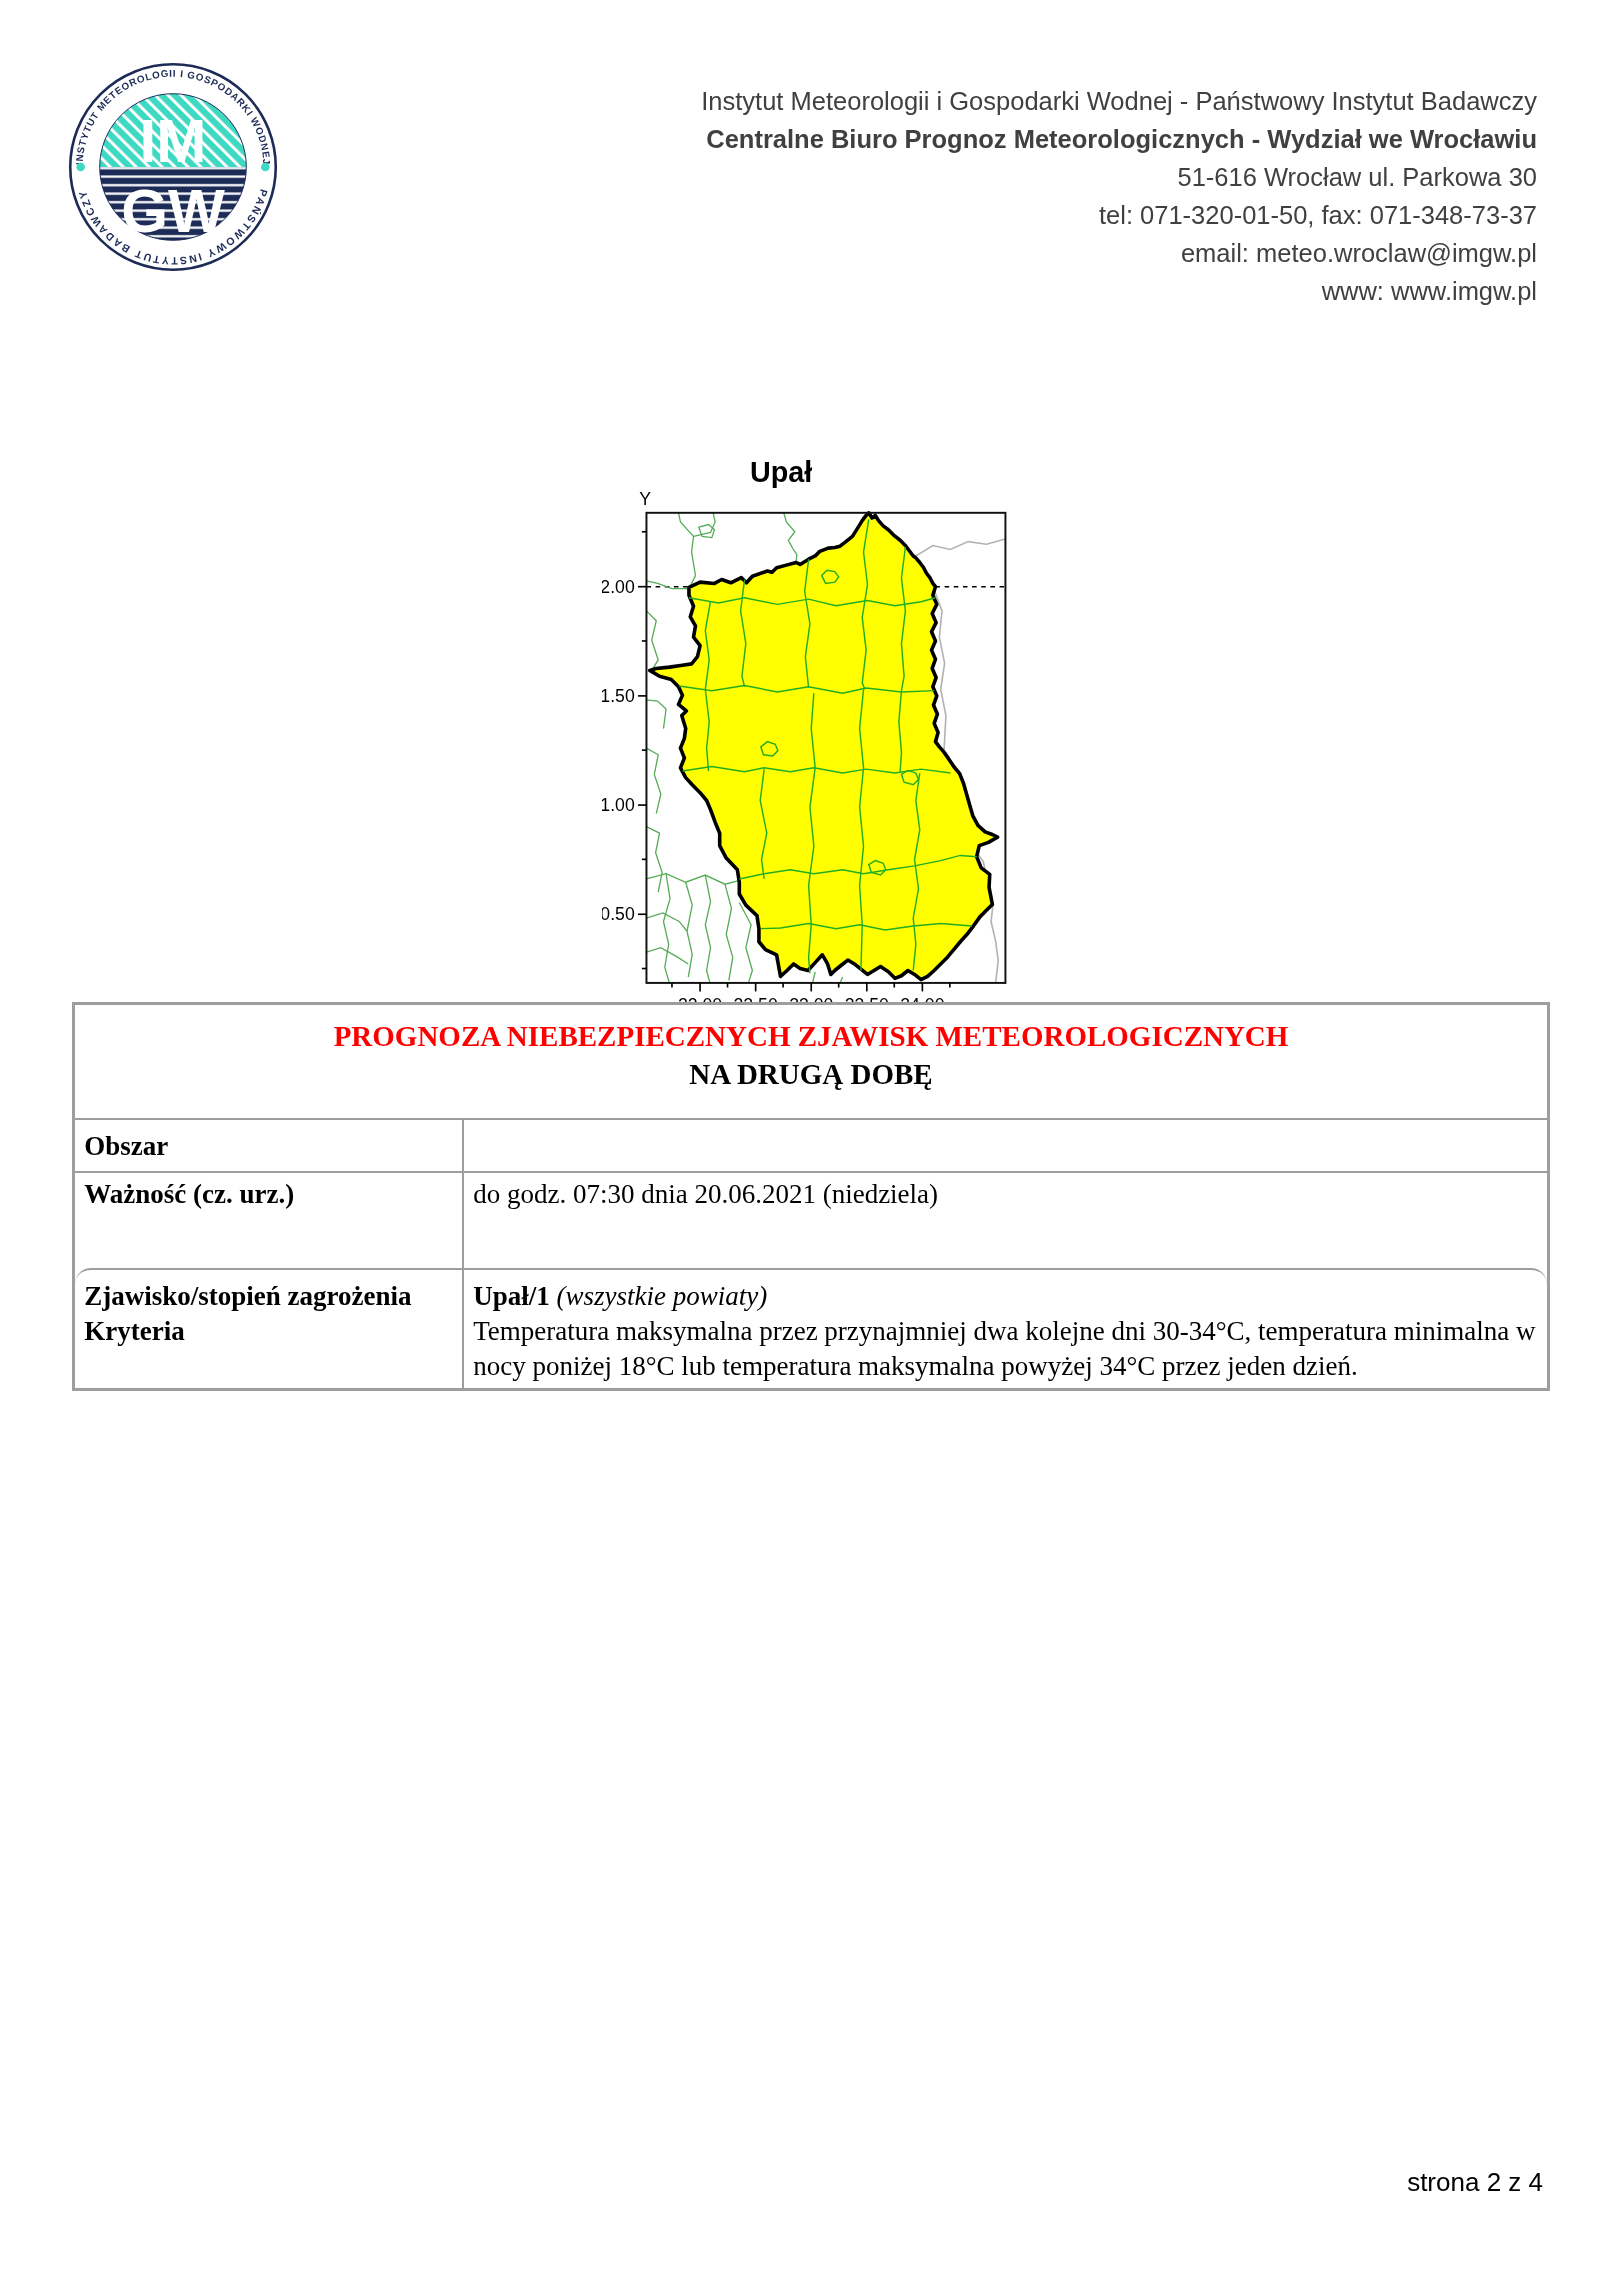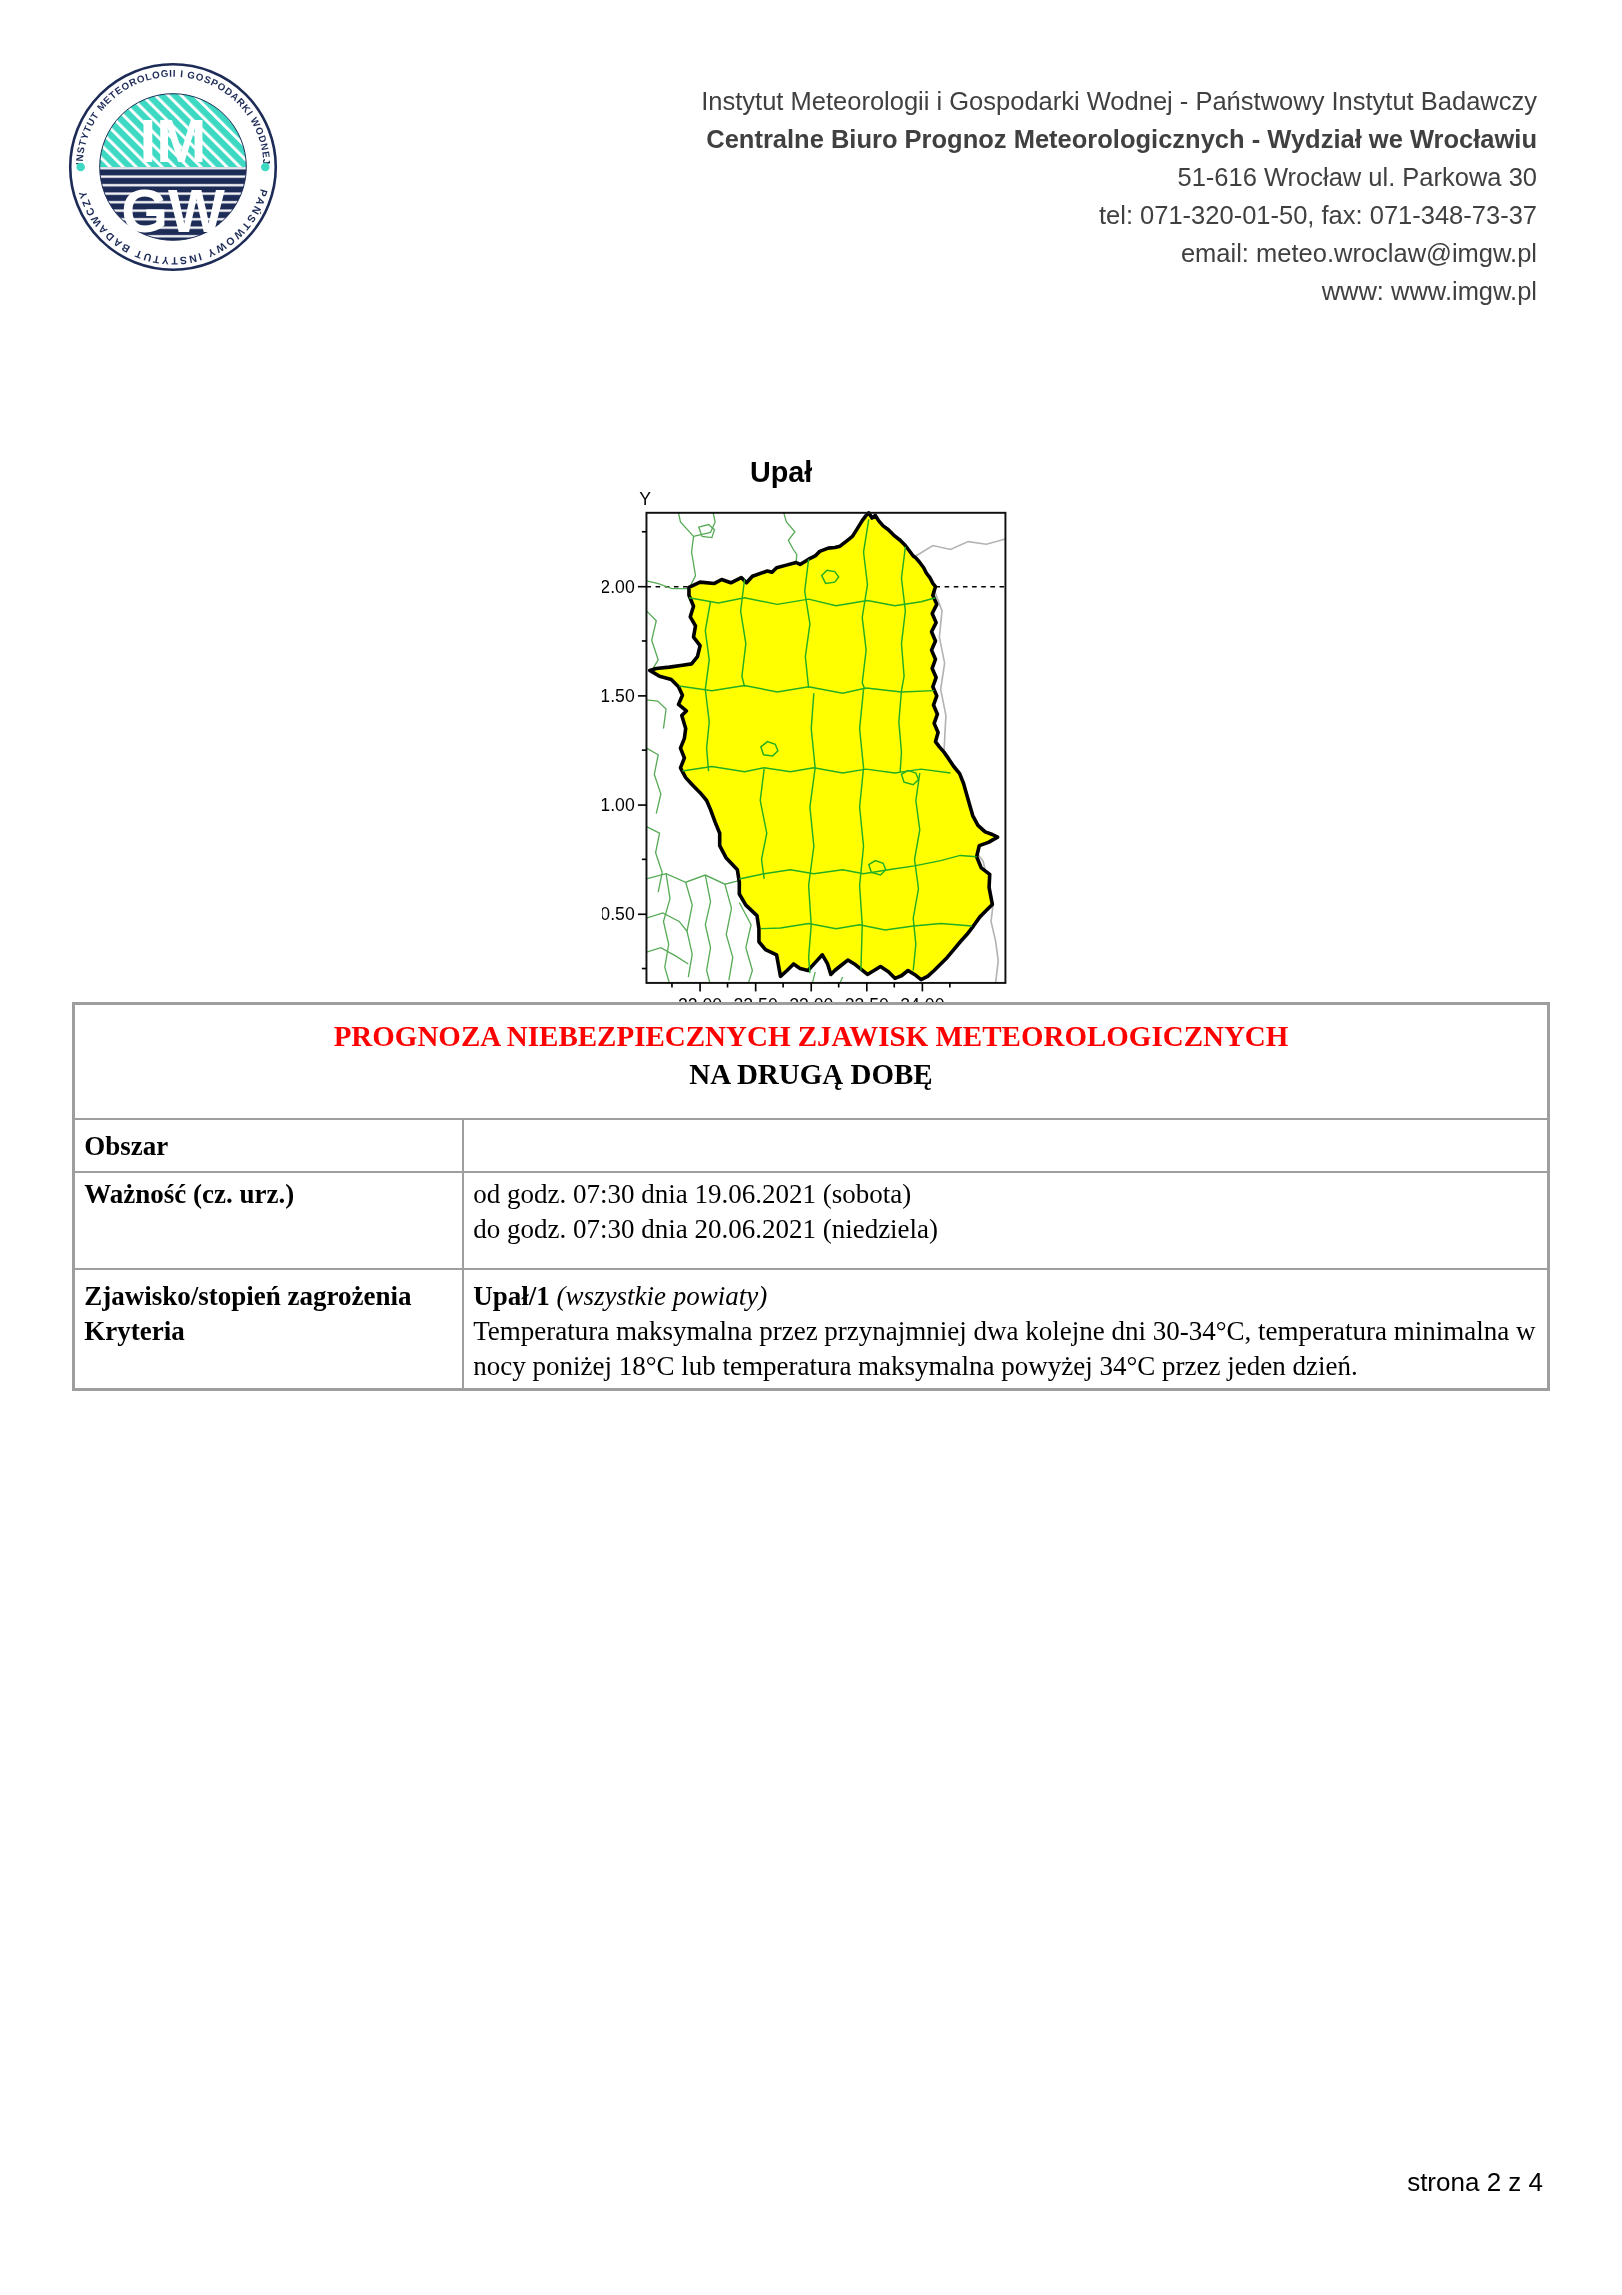--- a/index.html
+++ b/index.html
@@ -19,21 +19,21 @@
   
   .doc-table{position:absolute;left:72px;top:1002px;width:1478px;box-sizing:border-box;
              border:3.9px solid #9e9e9e;background:#fff;font-family:"Liberation Serif",serif;
              font-size:27px;color:#000;}
   .t-title{height:113px;box-sizing:border-box;padding-top:13px;text-align:center;}
   .t-title .red{color:#ff0000;font-weight:bold;font-size:29px;line-height:37px;}
   .t-title .blk{color:#000;font-weight:bold;font-size:29px;line-height:38px;}
   .t-row{display:flex;box-sizing:border-box;border-top:2.6px solid #9e9e9e;}
   .t-row.r1{height:53px;}
   .t-row.r2{height:97px;}
-  .t-row.r3{height:120px;}
+  .t-row.r3{height:120px;border-radius:16px;}
   .cell{box-sizing:border-box;padding:9.2px 5.2px 0 9.2px;line-height:35px;}
   .cell.label{width:389px;font-weight:bold;border-right:2.6px solid #9e9e9e;}
   .cell.value{flex:1;}
   .r2 .cell{padding-top:4px;line-height:35px;}
   .ital{font-style:italic;}
   .bold{font-weight:bold;}
   
   .footer{position:absolute;top:2167px;right:79px;font-size:26px;color:#000;}
 </style>
 </head>
@@ -204,21 +204,20 @@
       <div class="blk">NA DRUGĄ DOBĘ</div>
     </div>
 
     <div class="t-row r1">
       <div class="cell label">Obszar</div>
     </div>
 
     <div class="t-row r2">
       <div class="cell label">Ważność (cz. urz.)</div>
       <div class="cell value">
-        <div>od godz. 07:30 dnia 19.06.2021 (sobota)</div>
         <div>do godz. 07:30 dnia 20.06.2021 (niedziela)</div>
       </div>
     </div>
 
     <div class="t-row r3">
       <div class="cell label">
         <div>Zjawisko/stopień zagrożenia</div>
         <div>Kryteria</div>
       </div>
       <div class="cell value">

